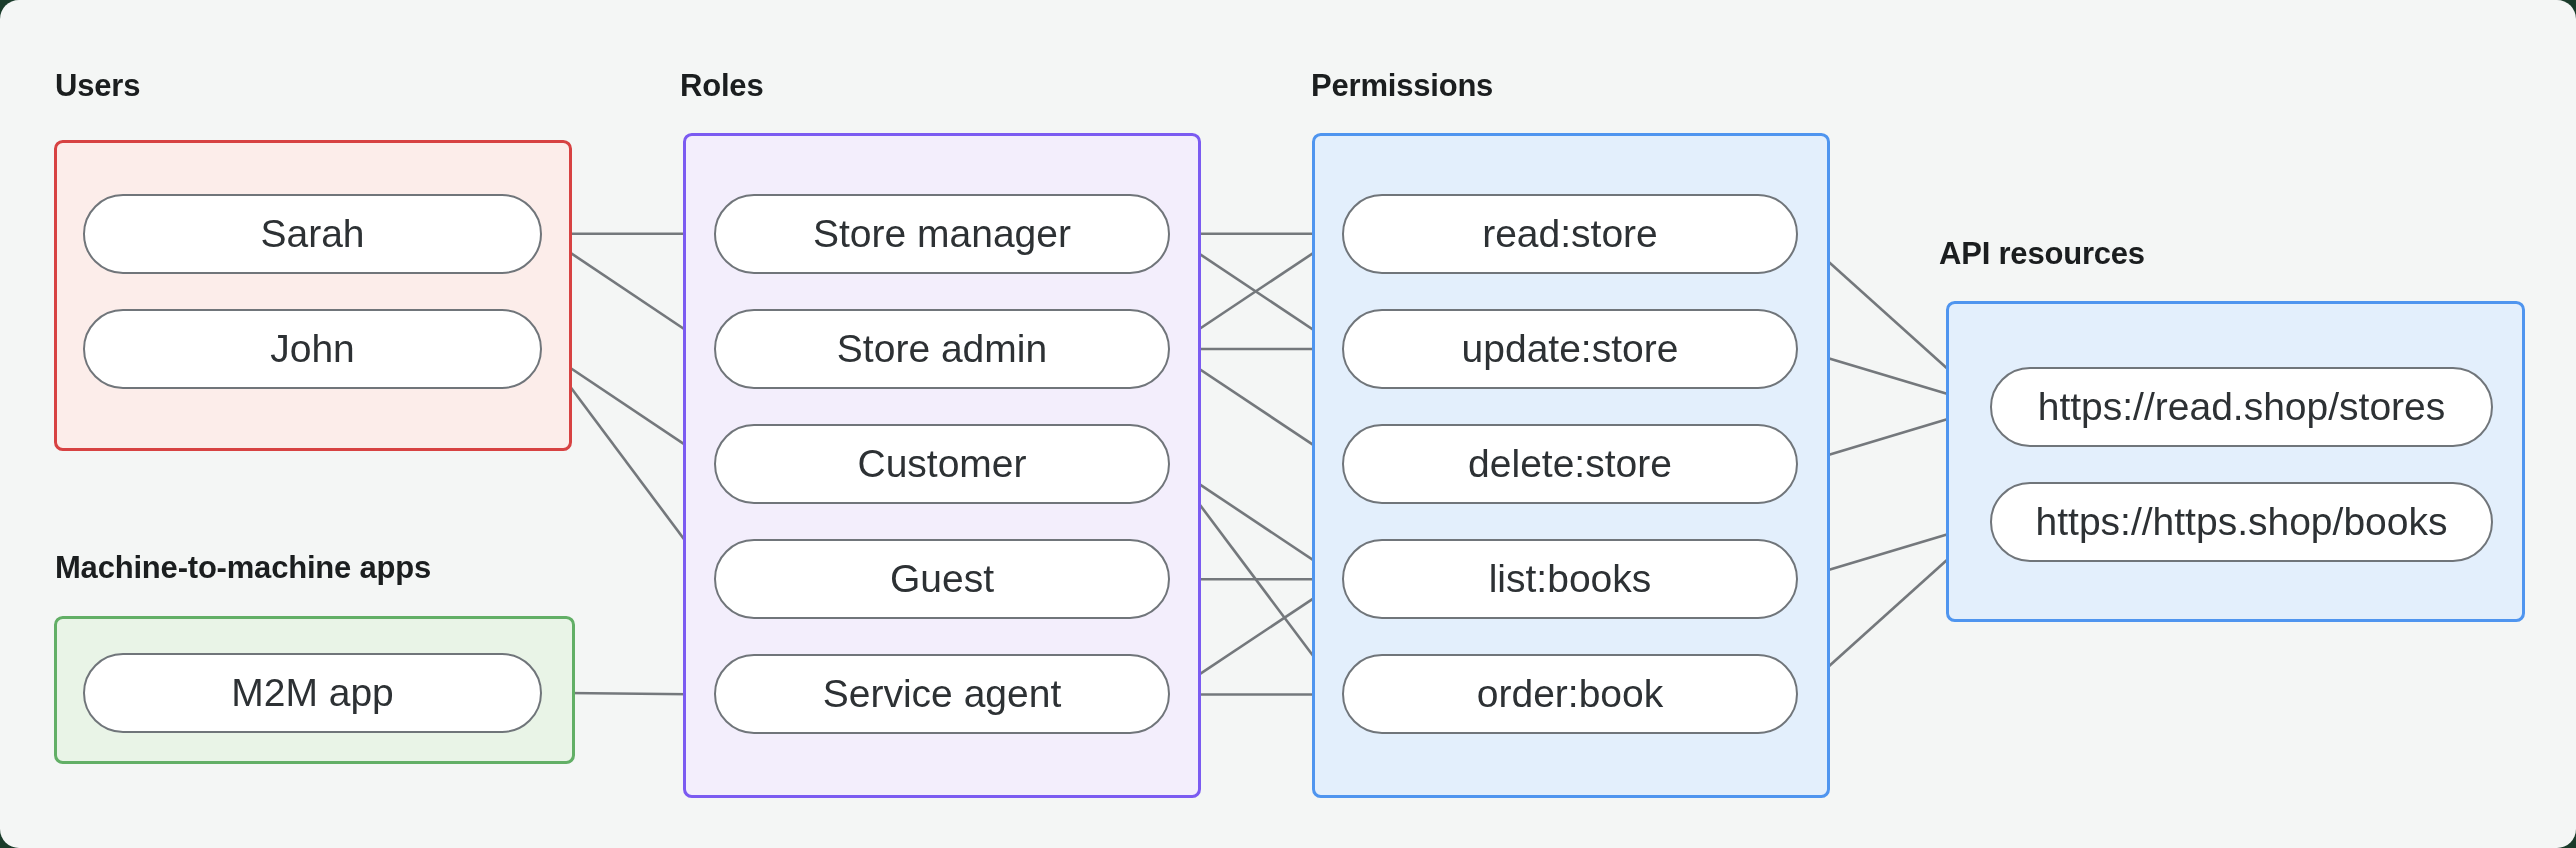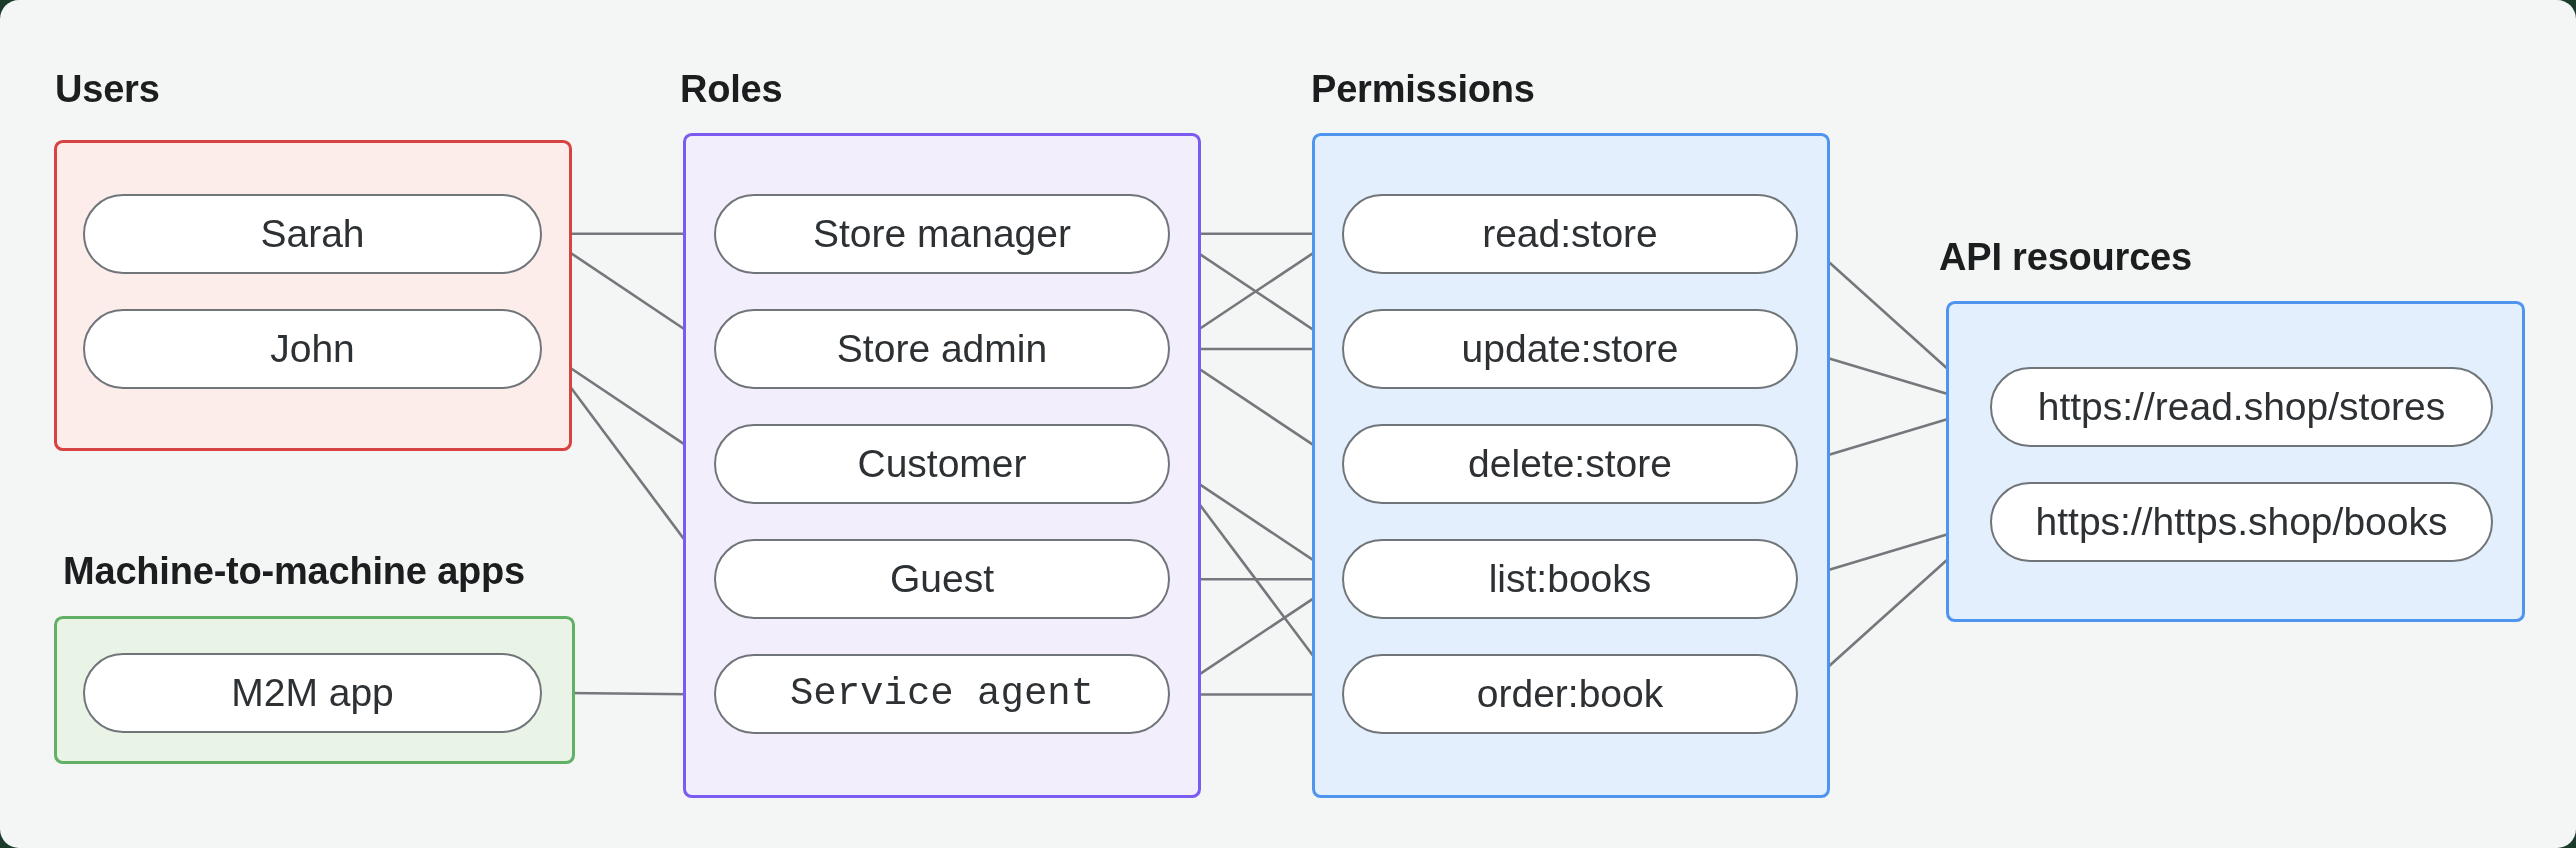--- a/index.html
+++ b/index.html
@@ -1,30 +1,30 @@
 <!DOCTYPE html>
 <html style="font-size:14px"><head>
 <meta charset="utf-8">
 <style>
   html,body{margin:0;padding:0;background:#1a3b2a;}
   body{width:2576px;height:848px;font-family:"Liberation Sans","DejaVu Sans",sans-serif;}
   .card{position:relative;width:2576px;height:848px;background:#f4f6f5;border-radius:19px;overflow:hidden;}
   .edges{position:absolute;left:0;top:0;width:2576px;height:848px;pointer-events:none;}
-  .group-label{position:absolute;font-size:38px;font-weight:700;color:#1b1e1f;letter-spacing:-0.2px;white-space:nowrap;}
+  .group-label{position:absolute;font-size:31px;font-weight:700;color:#1b1e1f;letter-spacing:-0.2px;white-space:nowrap;}
   .group-box{position:absolute;border-radius:8.7px;box-sizing:border-box;}
   .box-users{left:54px;top:140px;width:518px;height:311px;background:#fcedea;border:3.5px solid #d74242;}
   .box-m2m{left:54px;top:616px;width:521px;height:148px;background:#e9f4e7;border:3.5px solid #62af66;}
   .box-roles{left:683px;top:133px;width:518px;height:665px;background:#f3eefc;border:3.5px solid #7b5bf1;}
   .box-permissions{left:1312px;top:133px;width:518px;height:665px;background:#e3effc;border:3.5px solid #4f95ef;}
   .box-api{left:1946px;top:301px;width:579px;height:321px;background:#e3effc;border:3.5px solid #4f95ef;}
   .pill{position:absolute;height:80px;background:#ffffff;border:2.6px solid #70757a;border-radius:40px;
         box-sizing:border-box;display:flex;align-items:center;justify-content:center;
         font-size:39px;color:#2d3134;white-space:nowrap;}
   .lbl-users{left:55px;top:68px;}
-  .lbl-m2m{left:55px;top:550px;margin-left:8px;}
+  .lbl-m2m{left:55px;top:550px;}
   .lbl-roles{left:680px;top:68px;}
   .lbl-permissions{left:1311px;top:68px;}
   .lbl-api{left:1939px;top:236px;}
 </style>
 </head>
 <body>
 
 <div class="card">
 
   <svg class="edges" id="edge-layer" viewBox="0 0 2952 972" xmlns="http://www.w3.org/2000/svg">
@@ -76,21 +76,21 @@
 
   <div class="pill" style="left:83px;top:194px;width:459px;">Sarah</div>
   <div class="pill" style="left:83px;top:309px;width:459px;">John</div>
 
   <div class="pill" style="left:83px;top:653px;width:459px;">M2M app</div>
 
   <div class="pill" style="left:714px;top:194px;width:456px;">Store manager</div>
   <div class="pill" style="left:714px;top:309px;width:456px;">Store admin</div>
   <div class="pill" style="left:714px;top:424px;width:456px;">Customer</div>
   <div class="pill" style="left:714px;top:539px;width:456px;">Guest</div>
-  <div class="pill" style="left:714px;top:654px;width:456px;font-family:Liberation Mono, monospace;">Service agent</div>
+  <div class="pill" style="left:714px;top:654px;width:456px;">Service agent</div>
 
   <div class="pill" style="left:1342px;top:194px;width:456px;">read:store</div>
   <div class="pill" style="left:1342px;top:309px;width:456px;">update:store</div>
   <div class="pill" style="left:1342px;top:424px;width:456px;">delete:store</div>
   <div class="pill" style="left:1342px;top:654px;width:456px;">order:book</div>
   <div class="pill" style="left:1342px;top:539px;width:456px;">list:books</div>
 
   <div class="pill" style="left:1990px;top:367px;width:503px;">https://read.shop/stores</div>
   <div class="pill" style="left:1990px;top:482px;width:503px;">https://https.shop/books</div>
 

